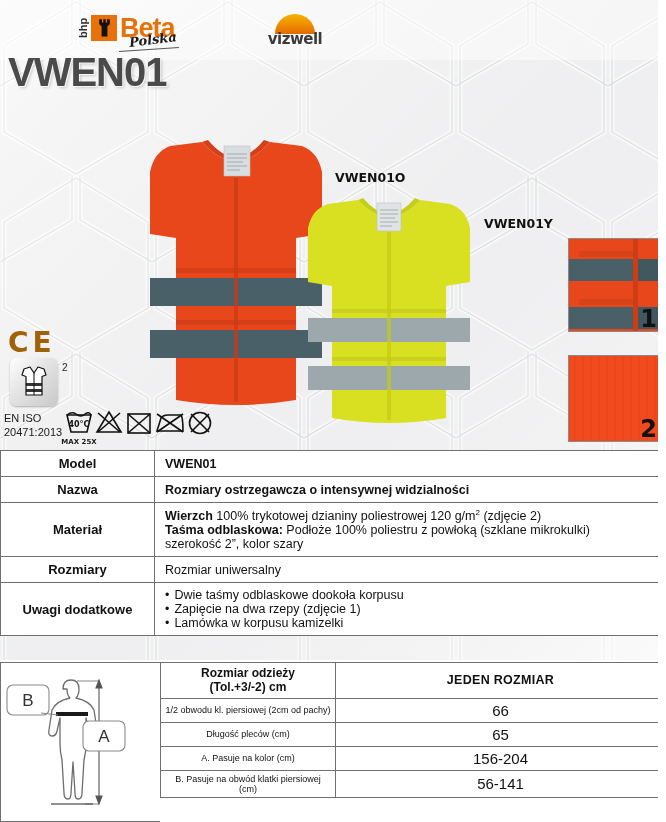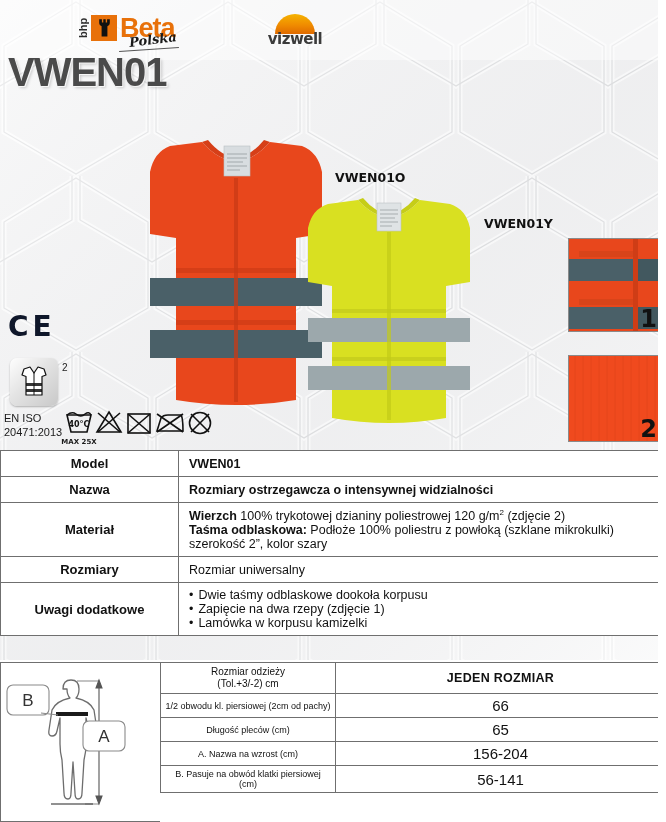--- a/index.html
+++ b/index.html
@@ -58,22 +58,22 @@
   
   .title{
     position:absolute;left:8px;top:52px;
     font-size:40px;font-weight:bold;color:#4a4a4a;
     letter-spacing:-1px;line-height:1;
     text-shadow:1px 1px 0 rgba(255,255,255,.8), 2px 2px 3px rgba(0,0,0,.18);
   }
 
   
   .ce{
-    position:absolute;left:8px;top:310px;
-    font-size:28px;font-weight:bold;color:#0f172a;letter-spacing:4px;
+    position:absolute;left:8px;top:326px;
+    font-size:28px;font-weight:bold;color:#a16207;letter-spacing:4px;
     font-family:"DejaVu Sans", sans-serif;
   }
   .iso-badge{
     position:absolute;left:10px;top:358px;width:48px;height:48px;
     border-radius:7px;
     background:linear-gradient(135deg,#fefefe 0%,#e3e3e3 45%,#c9c9c9 100%);
     box-shadow:0 1px 2px rgba(0,0,0,.28);
     display:flex;align-items:center;justify-content:center;
   }
   .iso-class{position:absolute;left:62px;top:362px;font-size:10px;color:#222;}
@@ -102,21 +102,21 @@
   }
 
   
   .spec{
     position:absolute;left:0;top:450px;width:666px;
     border-collapse:collapse;table-layout:fixed;
   }
   .spec td{
     border:1px solid #6f6f6f;
     font-size:12.5px;color:#111;
-    padding:5px 20px;vertical-align:middle;
+    padding:5px 8px;vertical-align:middle;
     background:#fff;
   }
   .spec td.k{
     width:137px;text-align:center;font-weight:bold;font-size:13px;
   }
   .spec td.v{padding-left:10px;}
   .spec .b{font-weight:bold;}
   .spec ul{margin:0;padding:0;list-style:none;}
   .spec li{margin:0 0;}
   .spec li:before{content:"\2022";margin-right:5px;}
@@ -132,21 +132,21 @@
   .size{
     position:absolute;left:160px;top:0;width:506px;
     border-collapse:collapse;table-layout:fixed;
   }
   .size td{
     border:1px solid #6f6f6f;
     color:#111;background:#fff;
     text-align:center;vertical-align:middle;
     padding:3px 4px;
   }
-  .size td.hl{font-size:10px;font-weight:normal;line-height:1.2;width:166px;margin-top:13px;}
+  .size td.hl{font-size:12px;font-weight:bold;line-height:1.2;width:166px;margin-top:13px;}
   .size td.hv{font-size:12.5px;font-weight:bold;letter-spacing:.3px;}
   .size td.rl{font-size:9px;width:166px;}
   .size td.rv{font-size:15px;}
 </style>
 </head>
 <body>
 
 <div class="sheet">
 
   <div class="hexbg">
@@ -430,21 +430,21 @@
       </tr>
       <tr>
         <td class="rl">1/2 obwodu kl. piersiowej (2cm od pachy)</td>
         <td class="rv">66</td>
       </tr>
       <tr>
         <td class="rl">Długość pleców (cm)</td>
         <td class="rv">65</td>
       </tr>
       <tr>
-        <td class="rl">A. Nazwa na wzrost (cm)</td>
+        <td class="rl">A. Pasuje na kolor (cm)</td>
         <td class="rv">156-204</td>
       </tr>
       <tr>
         <td class="rl">B. Pasuje na obwód klatki piersiowej (cm)</td>
         <td class="rv">56-141</td>
       </tr>
     </tbody>
       </table>
   </div>
 

